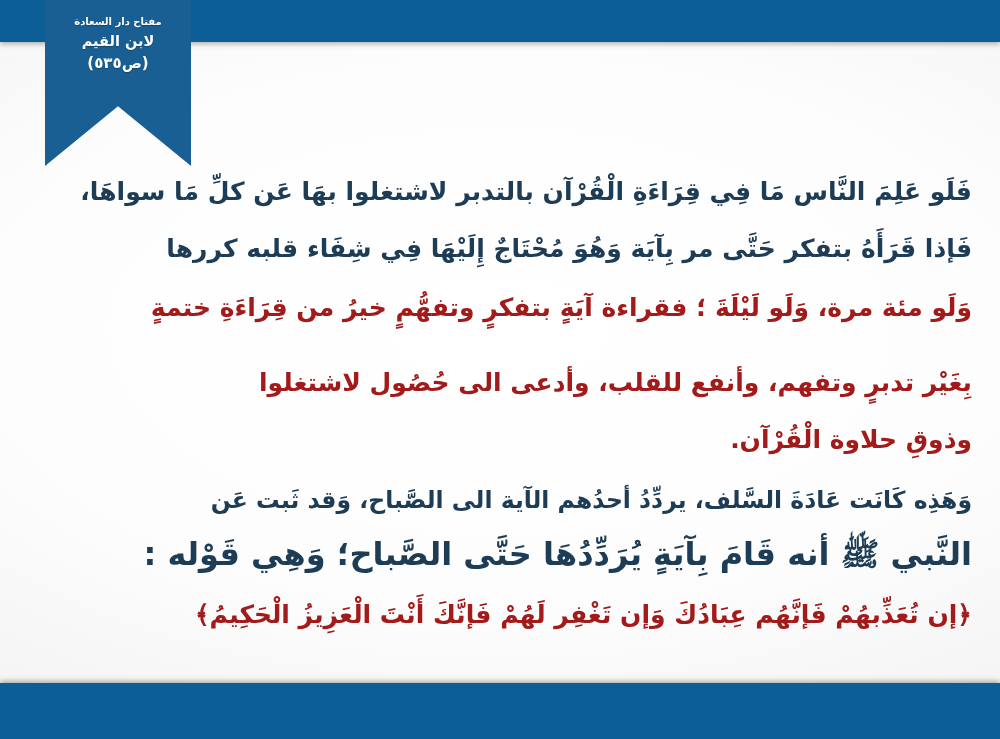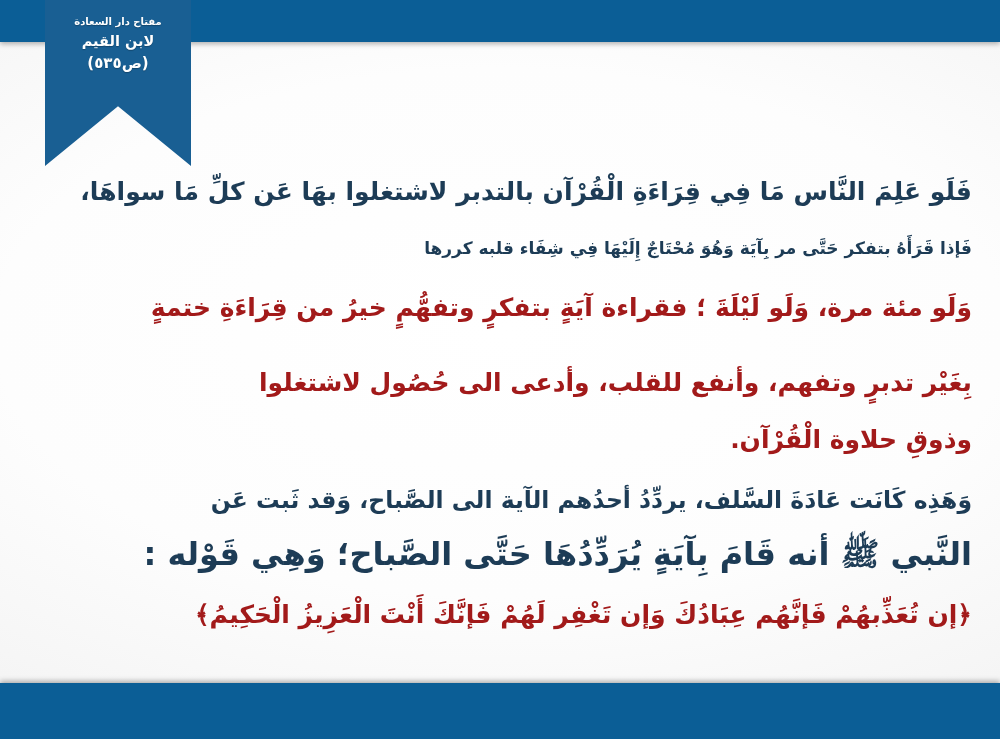--- a/index.html
+++ b/index.html
@@ -84,21 +84,21 @@
     white-space: nowrap;
     direction: rtl;
     unicode-bidi: isolate;
     letter-spacing: 0.1px;
   }
   .navy  { color: #1d3c56; }
   .crimson { color: #a21a1a; }
 
   
   .ln-1 { font-size: 25px; line-height: 39px; margin-bottom: 18px; }
-  .ln-2 { font-size: 17px; line-height: 39px; margin-bottom: 20px; }
+  .ln-2 { font-size: 25px; line-height: 39px; margin-bottom: 20px; }
   .ln-3 { font-size: 25px; line-height: 39px; margin-bottom: 36px; }
   .ln-4 { font-size: 25px; line-height: 39px; margin-bottom: 18px; }
   .ln-5 { font-size: 25px; line-height: 39px; margin-bottom: 22px; }
   .ln-6 { font-size: 23.5px; line-height: 38px; margin-bottom: 16px; }
   .ln-7 { font-size: 32px; line-height: 38px; margin-bottom: 22px; }
   .ln-8 { font-size: 25px; line-height: 40px; margin-bottom: 0; }
 
   .ln-8 { letter-spacing: 0.4px; }
 </style>
 </head>

